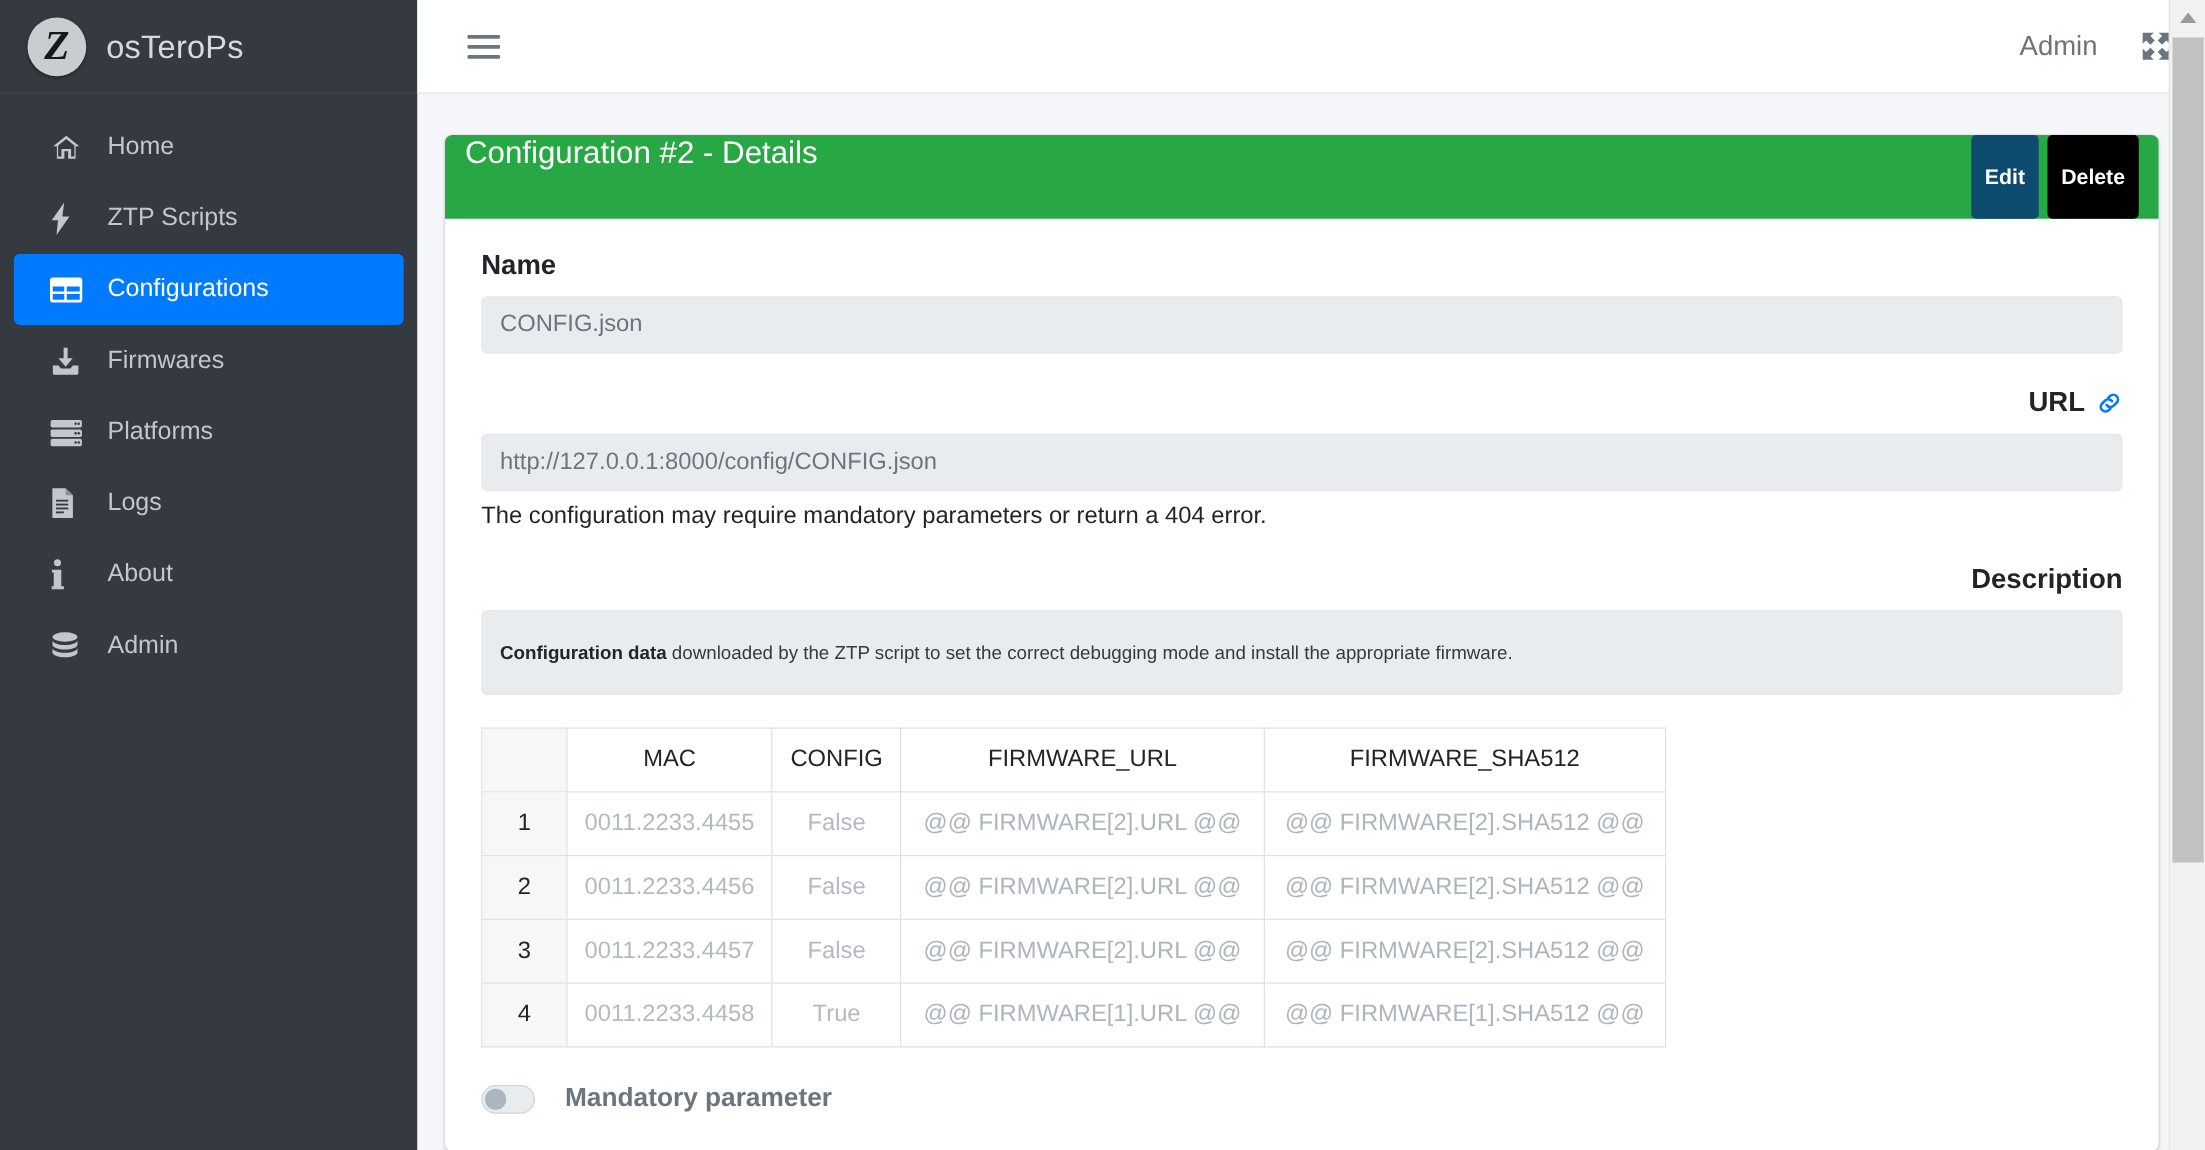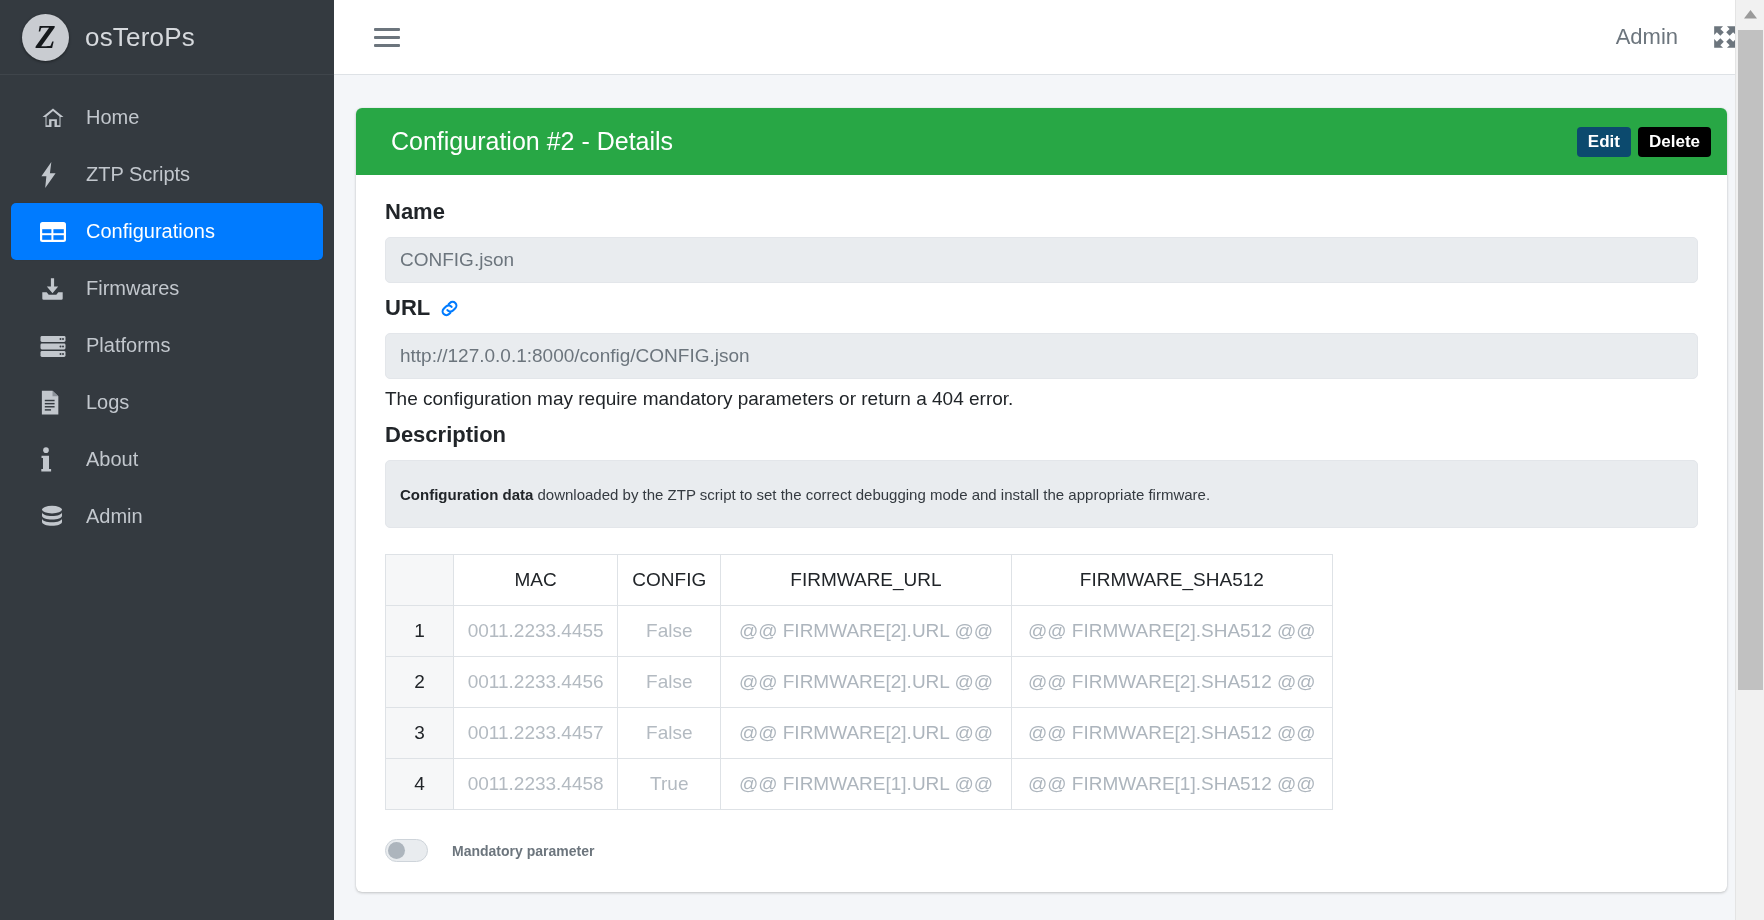--- a/index.html
+++ b/index.html
@@ -124,22 +124,21 @@
   #card {
     background: #ffffff;
     border-radius: 6px;
     box-shadow: 0 0 1px rgba(0,0,0,.125), 0 1px 3px rgba(0,0,0,.2);
     overflow: hidden;
   }
   #card-header {
     background: #28a745;
     height: 67px;
     display: flex;
-    align-items: center;
-    padding: 0 16px 0 35px;
+    padding: 0 16px 0 16px;
   }
   #card-title {
     color: #ffffff;
     font-size: 25px;
     font-weight: 400;
     flex: 1 1 auto;
     white-space: nowrap;
   }
   .hdr-btn {
     font-size: 17px;
@@ -159,21 +158,21 @@
 
   .field-label {
     font-size: 22px;
     font-weight: bold;
     color: #212529;
     margin-bottom: 12px;
     display: flex;
     align-items: center;
     gap: 9px;
   }
-  .field-label.second { margin-top: 12px; }
+  .field-label.second { margin-top: 26px; justify-content: flex-end; }
   .readonly-box {
     background: #e9ecef;
     border: 1px solid #e3e6ea;
     border-radius: 5px;
     height: 46px;
     display: flex;
     align-items: center;
     padding: 18px 14px;
     font-size: 19px;
     color: #6c757d;
@@ -246,21 +245,21 @@
     flex: 0 0 43px;
   }
   #toggle-switch .knob {
     position: absolute;
     top: 2px; left: 2px;
     width: 17px; height: 17px;
     border-radius: 50%;
     background: #adb5bd;
   }
   #toggle-label {
-    font-size: 14px;
+    font-size: 21px;
     font-weight: bold;
     color: #6c757d;
   }
 
   
   #scrollbar {
     position: absolute;
     top: 0; right: 0;
     width: 29px;
     height: 920px;

